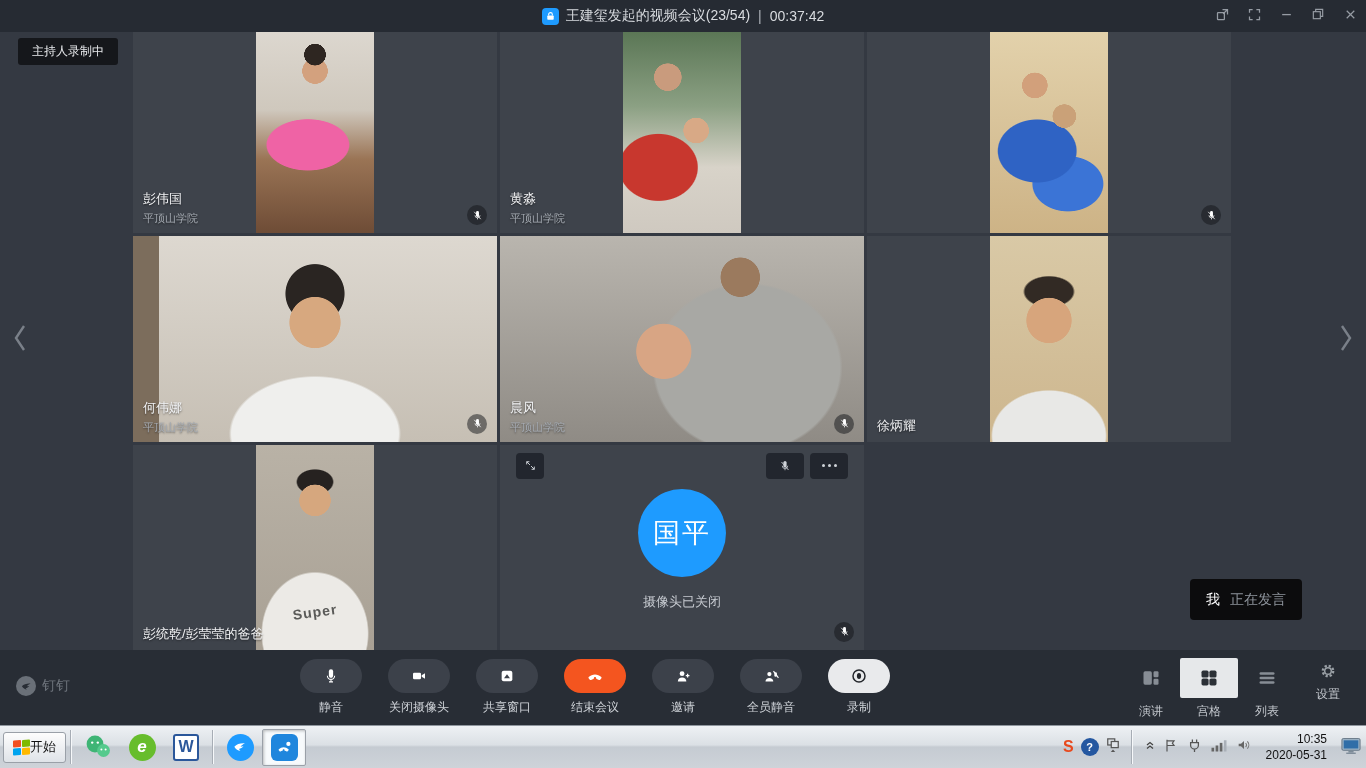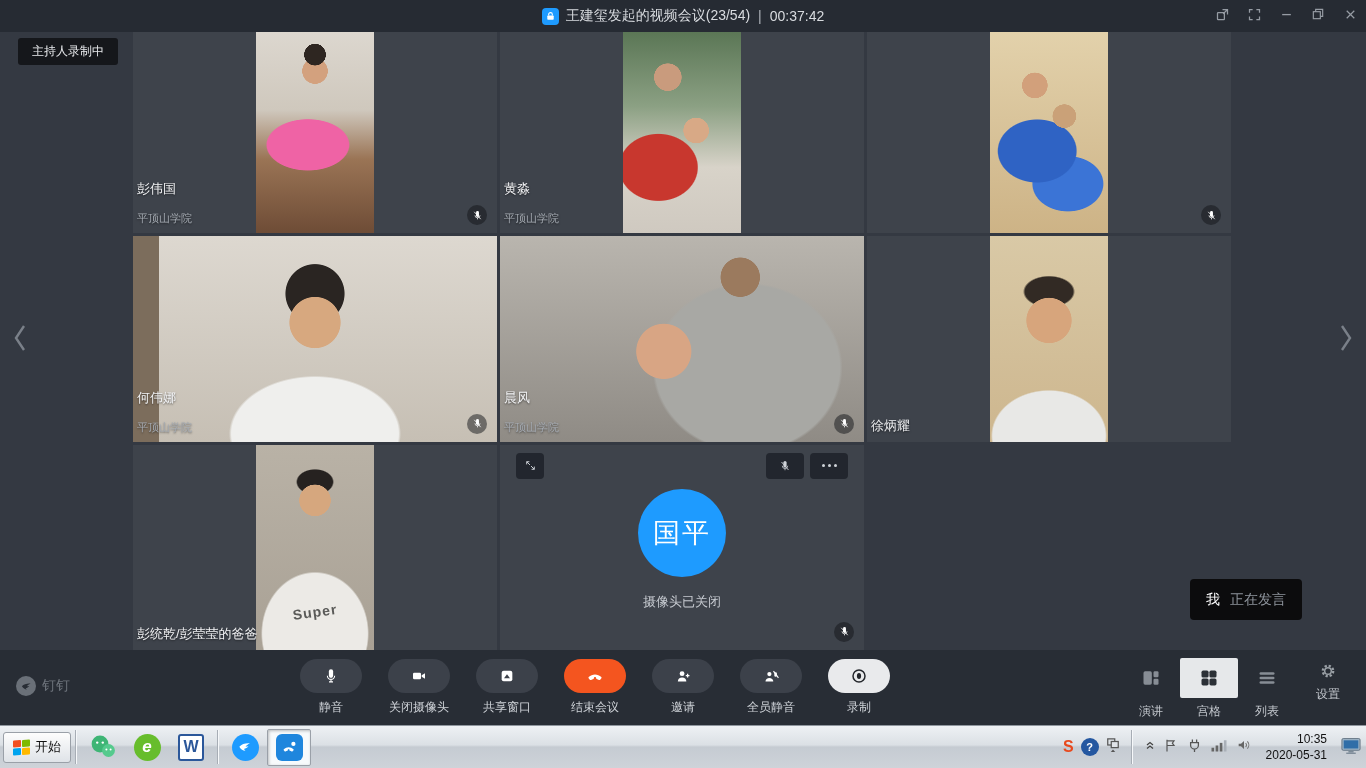--- a/index.html
+++ b/index.html
@@ -63,23 +63,23 @@
       radial-gradient(ellipse 58px 46px at 50% 97%, #e8e8e6 97%, transparent),
       linear-gradient(180deg,#d9c9a6 0%,#cdb68e 100%); }
   .v7 { background:
       radial-gradient(circle 16px at 50% 27%, #d6a77e 97%, transparent),
       radial-gradient(ellipse 19px 13px at 50% 18%, #262220 92%, transparent),
       radial-gradient(ellipse 54px 62px at 50% 92%, #eceae6 97%, transparent),
       linear-gradient(180deg,#b9b2a6 0%,#a9a195 100%); }
   .shirt-text { position:absolute; left:50%; bottom:30px; transform:translateX(-50%) rotate(-8deg);
     color:#5a5a58; font-size:14px; font-weight:bold; letter-spacing:1px; }
 
-  .label { position:absolute; left:4px; bottom:7px; text-shadow:0 1px 2px rgba(0,0,0,.55); z-index:3; }
+  .label { position:absolute; left:10px; bottom:7px; text-shadow:0 1px 2px rgba(0,0,0,.55); z-index:3; }
   .label .nm { color:#f2f3f5; font-size:13px; }
-  .label .sc { color:#a7adb5; font-size:11px; margin-top:13px; }
+  .label .sc { color:#a7adb5; font-size:11px; margin-top:3px; }
   .mic-badge { position:absolute; right:10px; bottom:8px; width:20px; height:20px; border-radius:50%;
     background:rgba(18,20,24,.5); display:flex; align-items:center; justify-content:center; z-index:3; }
 
   
   .hover-btn { position:absolute; background:rgba(33,37,44,.95); border-radius:4px; display:flex;
     align-items:center; justify-content:center; z-index:4; }
   .btn-expand { top:8px; left:16px; width:28px; height:26px; }
   .btn-mic2 { top:8px; right:60px; width:38px; height:26px; }
   .btn-more { top:8px; right:16px; width:38px; height:26px; gap:3px; }
   .btn-more i { width:3px; height:3px; border-radius:50%; background:#cfd3d8; display:block; }
@@ -114,21 +114,21 @@
   .view-box.active { background:#e6e8ea; }
   .view-label { margin-top:5px; font-size:12px; color:#c3c7cd; }
   .settings-item { position:absolute; left:1301px; top:12px; width:54px; display:flex;
     flex-direction:column; align-items:center; }
   .settings-item .view-label { margin-top:6px; }
 
   
   .taskbar { position:absolute; left:0; top:725px; width:100%; height:43px;
     background:linear-gradient(#eef1f4 0%,#dbe0e5 45%,#c5cbd2 50%,#ced3d9 100%);
     border-top:1px solid #8f969e; display:flex; align-items:center; z-index:10; }
-  .start-btn { margin-left:3px; height:31px; padding:0 9px; display:flex; align-items:center; gap:5px;
+  .start-btn { margin-left:3px; height:31px; padding:0 9px; display:flex; align-items:center; 
     background:linear-gradient(#fdfdfd,#dfe3e8); border:1px solid #9aa0a8; border-radius:3px;
     font-size:13px; color:#111; }
   .winlogo { width:17px; height:15px; display:grid; grid-template-columns:8px 8px; grid-template-rows:7px 7px;
     gap:1px; transform:skewY(-4deg); }
   .winlogo i { border-radius:1px; display:block; }
   .winlogo i:nth-child(1){background:#f25022}.winlogo i:nth-child(2){background:#7fba00}
   .winlogo i:nth-child(3){background:#00a4ef}.winlogo i:nth-child(4){background:#ffb900}
   .tb-sep { width:2px; height:34px; border-left:1px solid #a7adb5; border-right:1px solid #f6f8fa; margin:0 4px; }
   .ql-icon { width:44px; height:37px; display:flex; align-items:center; justify-content:center;
     border:1px solid transparent; border-radius:2px; }

